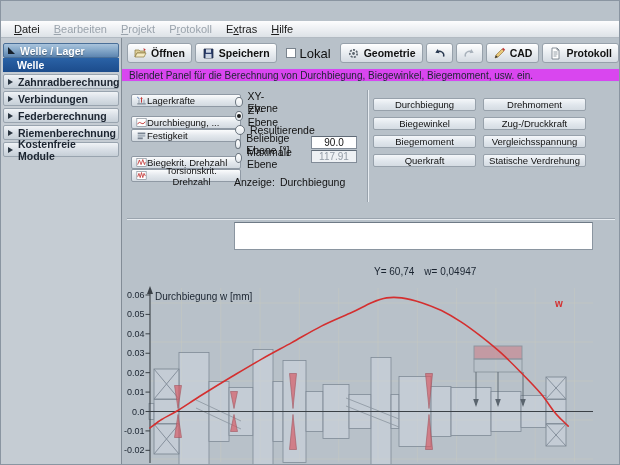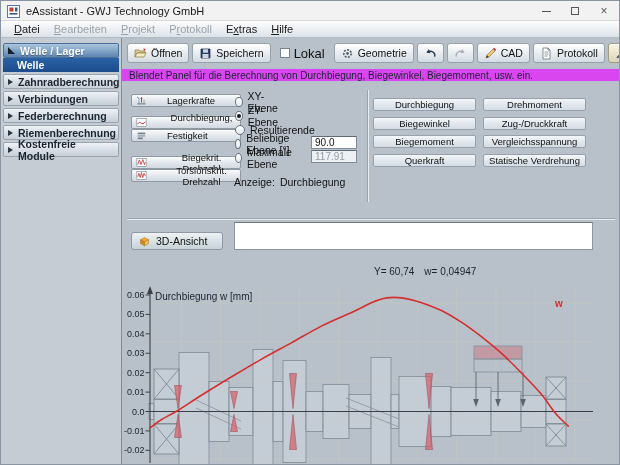--- a/index.html
+++ b/index.html
@@ -23,70 +23,50 @@
   .acc-header{height:15px;display:flex;align-items:center;gap:5px;padding:0 4px;background:linear-gradient(#f0f3f6,#dbe1e8 45%,#c6cfd7);border:1px solid #99a4af;border-radius:2px;font-size:10.5px;font-weight:bold;color:#1b2430;}
   .acc-header.active{background:linear-gradient(#aac4dc,#86a9ca 45%,#5d85b0);border-color:#4a6f98;color:#fff;text-shadow:0 1px 1px rgba(0,0,0,.35);}
   .tri-right{width:0;height:0;border-left:5px solid #2a3540;border-top:3.5px solid transparent;border-bottom:3.5px solid transparent;}
   .tri-down{width:7px;height:7px;background:#16202c;clip-path:polygon(0 0,100% 100%,0 100%);}
   .acc-child{height:14px;display:flex;align-items:center;padding-left:14px;font-size:10.5px;color:#1a1a1a;background:#ccd4db;margin:0 0 1px 0;}
   .acc-child.selected{background:linear-gradient(#2a62a6,#1c4c8c);color:#fff;font-weight:bold;}
   
   #main{position:absolute;left:121px;top:37px;right:0;bottom:0;background:#b8c1c9;}
   
   #toolbar{position:absolute;left:5px;top:4px;height:22px;display:flex;align-items:center;gap:3px;}
-  .tb-btn{height:20px;display:inline-flex;align-items:center;gap:4px;padding:0 6px;background:linear-gradient(#ffffff,#e9edf1 50%,#d5dbe2);border:1px solid #97a1ab;border-radius:3px;font-size:10.5px;color:#111;box-shadow:inset 0 1px 0 #fff;cursor:default;}
+  .tb-btn{height:20px;display:inline-flex;align-items:center;gap:4px;padding:0 6px;background:linear-gradient(#ffffff,#e9edf1 50%,#d5dbe2);border:1px solid #97a1ab;border-radius:3px;font-size:10.5px;color:#111;box-shadow:inset 0 1px 0 #fff;cursor:default;font-weight:bold;}
   .tb-btn.accent{background:linear-gradient(#f8f4e6,#ece5cf 50%,#dcd5bc);border-color:#a39b80;}
   .cb-wrap{display:inline-flex;align-items:center;gap:4px;margin:0 6px;font-size:13px;color:#111;}
   .cb{width:10px;height:10px;background:#fff;border:1px solid #7a848e;display:inline-block;}
   .ico{display:inline-flex;}
   .ico svg{width:13px;height:13px;display:block;}
   
   #infobar{position:absolute;left:0;top:30px;width:100%;height:14px;background:#d946ef;border-top:1px solid #b0c0d0;border-bottom:1px solid #aebecd;font-size:10px;color:#1a2430;padding:1px 0 0 7px;}
   
-  .panel-btn{position:absolute;width:110px;height:13px;display:flex;align-items:center;gap:20px;padding:1px 4px;background:linear-gradient(#fbfcfd,#e3e8ed 50%,#d2d9e0);border:1px solid #8f99a4;border-radius:2px;font-size:9.5px;color:#111;cursor:default;}
+  .panel-btn{position:absolute;width:110px;height:13px;display:flex;align-items:center;gap:0;padding:1px 4px;background:linear-gradient(#fbfcfd,#e3e8ed 50%,#d2d9e0);border:1px solid #8f99a4;border-radius:2px;font-size:9.5px;color:#111;cursor:default;}
   .panel-btn .ico svg{width:11px;height:11px;}
   .radio-row{position:absolute;height:13px;display:flex;align-items:center;gap:5px;font-size:10.5px;color:#111;}
   .radio{width:10px;height:10px;border-radius:50%;border:1px solid #6a747e;background:linear-gradient(#fff,#e4e9ee);display:inline-flex;align-items:center;justify-content:center;}
   .radio .dot{width:4px;height:4px;border-radius:50%;background:#1a1a1a;}
-  .opt-input{position:absolute;left:76px;top:-1px;width:46px;height:13px;border:1px solid #828c98;border-top-color:#5f6a76;background:#fff;font-size:10px;font-family:"Liberation Sans",sans-serif;padding:0 3px;color:#111;}
+  .opt-input{position:absolute;left:76px;top:-1px;width:46px;height:13px;border:1px solid #828c98;border-top-color:#5f6a76;background:#fff;font-size:10px;font-family:"Liberation Sans",sans-serif;padding:0 3px;color:#111;text-align:center;}
   .opt-input:disabled{color:#939ca6;background:#eef1f4;}
   #vsep{position:absolute;left:245px;top:52px;height:112px;width:2px;border-left:1px solid #98a2ac;border-right:1px solid #e8edf2;}
   .grid-btn{position:absolute;width:103px;height:13px;display:flex;align-items:center;justify-content:center;background:linear-gradient(#f4f7fa,#e0e6ec 55%,#d5dce3);border:1px solid #97a1ab;border-radius:2px;font-size:9.5px;color:#111;cursor:default;}
   #anzeige{position:absolute;left:112px;top:138px;font-size:10.5px;color:#111;display:flex;gap:5px;}
   #hsep{position:absolute;left:5px;top:180px;width:488px;height:2px;border-top:1px solid #9aa4ae;border-bottom:1px solid #e6ebf0;}
   #view3d{position:absolute;left:9px;top:194px;width:92px;height:18px;display:flex;align-items:center;gap:5px;padding:0 6px;background:linear-gradient(#eef3f4,#d9e2e5 50%,#c8d3d8);border:1px solid #8f99a4;border-radius:3px;font-size:10.5px;color:#111;}
   #whitebox{position:absolute;left:112px;top:184px;width:359px;height:28px;background:#fff;border:1px solid #8a95a0;border-top-color:#6e7a86;}
   #readout{position:absolute;left:252px;top:228px;font-size:10px;color:#1a2430;display:flex;gap:10px;}
   #chart-svg{position:absolute;left:1px;top:246px;}
 </style>
 </head>
 <body>
 
 <div id="window">
 
-  <div id="titlebar">
-    <span id="app-icon">
-      <svg viewBox="0 0 13 13">
-          <rect x="0.5" y="0.5" width="12" height="12" fill="#fff" stroke="#5577aa"></rect>
-          <rect x="2.5" y="2.5" width="4" height="4" fill="#c23a3a"></rect>
-          <rect x="2.5" y="8" width="8" height="1.6" fill="#3a5a8c"></rect>
-          <rect x="8" y="2.5" width="2.5" height="4" fill="#3a5a8c"></rect>
-        </svg>
-    </span>
-    <span id="title">eAssistant - GWJ Technology GmbH</span>
-    <div id="win-controls">
-      <span class="wc">
-          <span class="wc-min"></span>
-        </span>
-      <span class="wc">
-          <span class="wc-max"></span>
-        </span>
-      <span class="wc">×</span>
-    </div>
-  </div>
 
   <div id="menubar">
       <span class="menu-item"><u>D</u>atei</span>
       <span class="menu-item disabled"><u>B</u>earbeiten</span>
       <span class="menu-item disabled"><u>P</u>rojekt</span>
       <span class="menu-item disabled">P<u>r</u>otokoll</span>
       <span class="menu-item">E<u>x</u>tras</span>
       <span class="menu-item"><u>H</u>ilfe</span>
     </div>
 
@@ -299,30 +279,20 @@
         <button class="grid-btn" style="left: 110px; top: 37px;">Vergleichsspannung</button>
         <button class="grid-btn" style="left: 0px; top: 55.5px;">Querkraft</button>
         <button class="grid-btn" style="left: 110px; top: 55.5px;">Statische Verdrehung</button>
       </div>
     <div id="anzeige">
       <span>Anzeige:</span>
       <span>Durchbiegung</span>
     </div>
     <div id="hsep"></div>
 
-    <button id="view3d">
-      <span class="ico">
-          <svg viewBox="0 0 13 13">
-            <path d="M2.5 4.8L6.5 2.6l4 2.2-4 2.2z" fill="#f2a93a" stroke="#a06a10" stroke-width=".5"></path>
-            <path d="M2.5 4.8v3.8l4 2.2V7z" fill="#d8871e" stroke="#a06a10" stroke-width=".5"></path>
-            <path d="M10.5 4.8v3.8l-4 2.2V7z" fill="#f8c45c" stroke="#a06a10" stroke-width=".5"></path>
-          </svg>
-        </span>
-      <span>3D-Ansicht</span>
-    </button>
     <div id="whitebox"></div>
 
     <div id="readout">
       <span><span>Y=</span> <span>60,74</span></span>
       <span><span>w=</span> <span>0,04947</span></span>
     </div>
 
     <svg id="chart-svg" width="498" height="181" viewBox="0 0 498 181">
         <line x1="58.5" y1="4" x2="58.5" y2="178" stroke="#c6c9c0" stroke-width="1" opacity="0.55"></line>
         <line x1="97.8" y1="4" x2="97.8" y2="178" stroke="#c6c9c0" stroke-width="1" opacity="0.55"></line>

